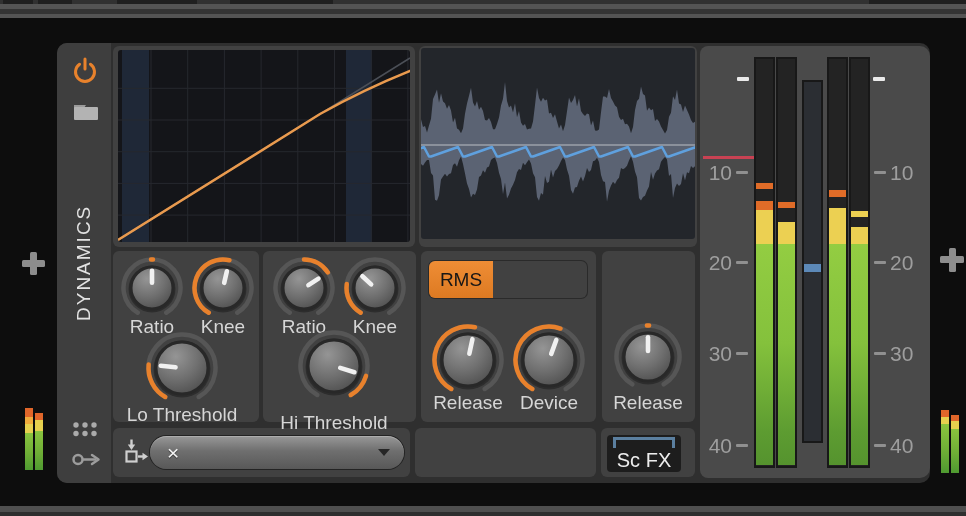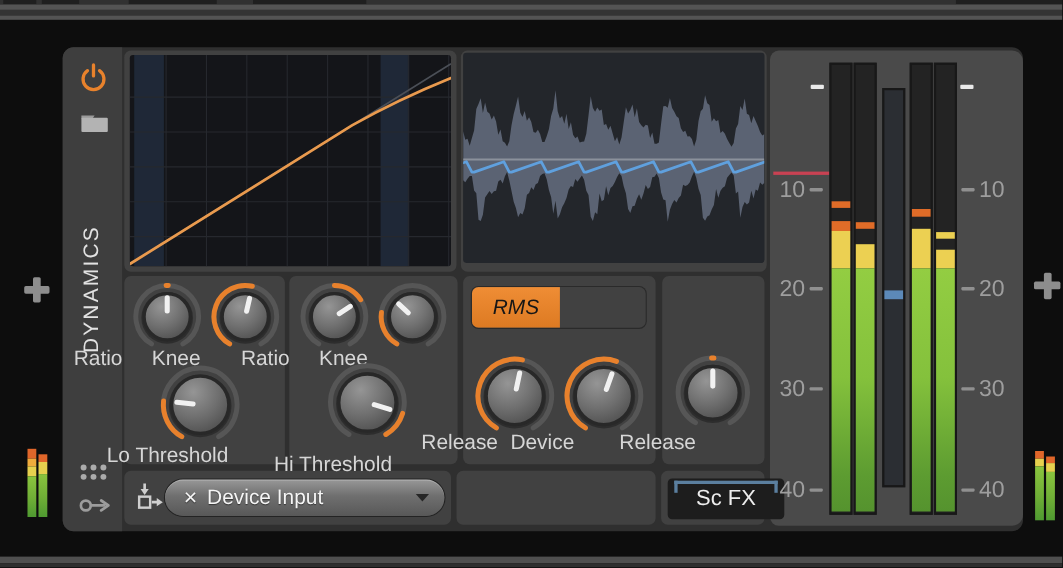--- a/index.html
+++ b/index.html
@@ -1,20 +1,20 @@
 <!DOCTYPE html>
 <html><head>
 <meta charset="utf-8">
 <style>
   html,body{margin:0;padding:0;background:#0d0d0d;}
   #app{position:relative;width:966px;height:516px;overflow:hidden;background:#0d0d0d;
        font-family:"Liberation Sans",sans-serif;-webkit-font-smoothing:antialiased;}
   .abs{position:absolute;}
   .panel{position:absolute;background:#414141;border-radius:6px;}
-  .knob-label{position:absolute;width:170px;font-size:19px;color:#d6d6d6;}
+  .knob-label{position:absolute;width:170px;text-align:center;font-size:19px;color:#d6d6d6;}
   .mode-btn{height:37px;display:flex;align-items:center;justify-content:center;font-size:19px;}
   .tick-num{position:absolute;font-size:21px;color:#9e9e9e;height:26px;line-height:26px;}
   .mbar{position:absolute;box-sizing:border-box;border:2px solid #181818;}
   .mseg{position:absolute;left:0;right:0;}
   .plus-h{position:absolute;background:#8d8d8d;border-radius:1.5px;}
 </style>
 </head>
 <body>
 
 <div id="app">
@@ -103,21 +103,21 @@
     </svg>
   </div>
 
   <div id="wave-display" class="abs" style="left:421px;top:48px;width:274px;height:191px;background:#23262b;border-radius:3px;overflow:hidden;"><svg width="274" height="191">
       <path d="M0,97 L0,71.3 L2,79.0 L4,78.1 L6,84.4 L8,77.5 L10,70.7 L12,51.0 L14,46.5 L16,41.4 L18,54.8 L20,45.2 L22,53.6 L24,55.2 L26,60.7 L28,57.1 L30,62.5 L32,74.4 L34,69.8 L36,80.5 L38,81.8 L40,85.2 L42,80.5 L44,65.8 L46,55.6 L48,47.8 L50,39.7 L52,54.6 L54,58.4 L56,52.9 L58,61.8 L60,58.7 L62,62.9 L64,72.1 L66,72.6 L68,69.9 L70,73.9 L72,81.2 L74,81.2 L76,75.9 L78,69.5 L80,57.5 L82,50.7 L84,34.0 L86,53.1 L88,59.4 L90,57.5 L92,64.4 L94,55.3 L96,69.2 L98,63.1 L100,74.5 L102,77.7 L104,76.1 L106,81.6 L108,80.8 L110,80.6 L112,73.6 L114,57.0 L116,39.6 L118,50.1 L120,53.7 L122,49.8 L124,52.6 L126,51.5 L128,65.6 L130,64.8 L132,69.9 L134,66.3 L136,73.4 L138,80.4 L140,76.6 L142,83.3 L144,77.1 L146,63.2 L148,49.5 L150,55.1 L152,52.1 L154,47.1 L156,58.5 L158,50.3 L160,63.0 L162,65.9 L164,67.9 L166,65.5 L168,66.2 L170,77.5 L172,72.5 L174,82.6 L176,82.7 L178,81.5 L180,64.3 L182,48.6 L184,48.4 L186,49.9 L188,41.0 L190,50.1 L192,53.5 L194,57.6 L196,59.3 L198,68.7 L200,72.0 L202,70.8 L204,76.2 L206,75.8 L208,78.4 L210,85.2 L212,79.1 L214,62.0 L216,53.1 L218,50.8 L220,38.5 L222,45.9 L224,47.5 L226,62.7 L228,59.6 L230,62.2 L232,61.0 L234,73.0 L236,71.1 L238,73.6 L240,78.4 L242,81.9 L244,85.5 L246,82.0 L248,68.8 L250,64.7 L252,48.3 L254,52.0 L256,41.5 L258,55.4 L260,56.6 L262,64.1 L264,57.5 L266,61.9 L268,66.6 L270,72.1 L272,75.1 L274,73.8 L274,97 L274,118.2 L272,120.0 L270,118.0 L268,125.3 L266,124.2 L264,132.4 L262,125.3 L260,136.0 L258,138.0 L256,135.6 L254,140.1 L252,149.9 L250,126.0 L248,128.0 L246,111.6 L244,108.9 L242,111.0 L240,113.7 L238,121.3 L236,122.6 L234,125.5 L232,131.7 L230,123.9 L228,138.4 L226,142.4 L224,147.7 L222,148.9 L220,152.6 L218,149.9 L216,129.2 L214,123.6 L212,113.8 L210,108.2 L208,112.4 L206,117.8 L204,120.1 L202,121.2 L200,119.9 L198,129.7 L196,132.1 L194,136.0 L192,133.8 L190,137.5 L188,142.7 L186,153.7 L184,134.0 L182,133.3 L180,126.9 L178,113.9 L176,109.7 L174,112.6 L172,113.2 L170,122.0 L168,123.9 L166,120.1 L164,128.0 L162,133.5 L160,128.5 L158,132.7 L156,139.1 L154,139.6 L152,145.7 L150,142.0 L148,127.7 L146,121.4 L144,112.1 L142,109.6 L140,112.9 L138,117.4 L136,121.0 L134,123.0 L132,129.5 L130,121.4 L128,133.7 L126,134.9 L124,127.9 L122,146.8 L120,145.0 L118,152.8 L116,149.0 L114,129.3 L112,125.3 L110,115.4 L108,111.5 L106,114.3 L104,117.2 L102,114.8 L100,122.1 L98,121.1 L96,124.2 L94,131.9 L92,136.7 L90,140.5 L88,146.8 L86,150.6 L84,134.4 L82,146.3 L80,131.1 L78,124.7 L76,114.9 L74,109.4 L72,110.2 L70,112.1 L68,118.4 L66,119.4 L64,124.7 L62,122.2 L60,127.4 L58,129.1 L56,141.4 L54,147.1 L52,145.7 L50,149.4 L48,141.0 L46,135.4 L44,125.6 L42,116.1 L40,108.4 L38,112.2 L36,118.8 L34,115.3 L32,117.0 L30,125.3 L28,125.9 L26,128.4 L24,125.7 L22,128.5 L20,131.6 L18,147.3 L16,152.8 L14,151.7 L12,127.6 L10,125.1 L8,111.9 L6,112.0 L4,114.5 L2,117.7 L0,115.9 Z" fill="#5b6373"></path>
       <line x1="0" y1="97" x2="274" y2="97" stroke="#8b919c" stroke-width="2"></line>
       <polyline points="-24,108.5 3,99 8,108.5 10,108.5 37,99 42,108.5 44,108.5 71,99 76,108.5 78,108.5 105,99 110,108.5 112,108.5 139,99 144,108.5 146,108.5 173,99 178,108.5 180,108.5 207,99 212,108.5 214,108.5 241,99 246,108.5 248,108.5 275,99 280,108.5 282,108.5 309,99 314,108.5" fill="none" stroke="#5fa0de" stroke-width="2.5" stroke-linejoin="round"></polyline>
     </svg></div>
 
   <div class="abs" style="left:429px;top:261px;width:158px;height:37px;border-radius:6px;overflow:hidden;display:flex;box-shadow:0 0 0 1px #2a2a2a;">
-    <div class="mode-btn" style="width:80px;background:linear-gradient(180deg,#ef8d35,#dd7a22);color:#161616;font-style:italic;">
+    <div class="mode-btn" style="width:64px;background:linear-gradient(180deg,#ef8d35,#dd7a22);color:#161616;">
       <span>RMS</span>
     </div>
   </div>
 
   <div id="knob-layer">
       <div class="abs" style="left: 120px; top: 256px; width: 64px; height: 64px;"><svg width="64" height="64">
       <defs>
             <radialGradient id="g_lo_ratio" cx="38%" cy="28%" r="80%">
         <stop offset="0" stop-color="#959595"></stop>
               <stop offset="0.55" stop-color="#6f6f6f"></stop>
@@ -256,24 +256,23 @@
   <svg class="abs" style="left:123px;top:438px;" width="27" height="28">
     <line x1="8.5" y1="1.5" x2="8.5" y2="7" stroke="#cfcfcf" stroke-width="2.4"></line>
     <path d="M4.8,6.5 L8.5,12 L12.2,6.5 Z" fill="#cfcfcf"></path>
     <rect x="3.5" y="13.5" width="10" height="10" fill="none" stroke="#cfcfcf" stroke-width="2.2"></rect>
     <line x1="15" y1="18.5" x2="20.5" y2="18.5" stroke="#cfcfcf" stroke-width="2.4"></line>
     <path d="M19.5,14.8 L25,18.5 L19.5,22.2 Z" fill="#cfcfcf"></path>
   </svg>
   <div class="abs" style="left:150px;top:436px;width:254px;height:33px;border-radius:16.5px;background:linear-gradient(180deg,#989898,#6f6f6f 45%,#585858);
               box-shadow:0 0 0 1px #232323, inset 0 1px 0 rgba(255,255,255,0.22);display:flex;align-items:center;">
     <span style="margin-left:17px;font-size:21px;color:#f5f5f5;text-shadow:0 1px 1px rgba(0,0,0,0.5);">×</span>
-    <span style="margin-left:9px;font-size:19px;color:#f5f5f5;text-shadow:0 1px 1px rgba(0,0,0,0.5);">Device Input</span>
     <span style="position:absolute;right:14px;top:13px;width:0;height:0;border-left:6px solid transparent;border-right:6px solid transparent;border-top:7px solid #262626;"></span>
   </div>
-  <div class="abs" style="left:607px;top:435px;width:106px;height:37px;background:#1d1d1d;border-radius:4px;display:flex;align-items:center;justify-content:center;">
+  <div class="abs" style="left:607px;top:435px;width:74px;height:37px;background:#1d1d1d;border-radius:4px;display:flex;align-items:flex-end;justify-content:center;">
     <div style="position:absolute;left:6px;right:6px;top:2px;height:3px;background:#5b7f9f;"></div>
     <div style="position:absolute;left:6px;top:2px;width:3px;height:11px;background:#5b7f9f;"></div>
     <div style="position:absolute;right:6px;top:2px;width:3px;height:11px;background:#5b7f9f;"></div>
     <span style="font-size:20px;color:#ededed;">Sc FX</span>
   </div>
 
   <div id="meter-layer">
       <div class="abs" style="left: 737px; top: 77px; width: 12px; height: 4px; background: rgb(234, 234, 234); border-radius: 1px;"></div>
       <div class="abs" style="left: 873px; top: 77px; width: 12px; height: 4px; background: rgb(234, 234, 234); border-radius: 1px;"></div>
       <div class="abs tick-num" style="left: 694px; top: 160px; width: 38px; text-align: right;">10</div>

